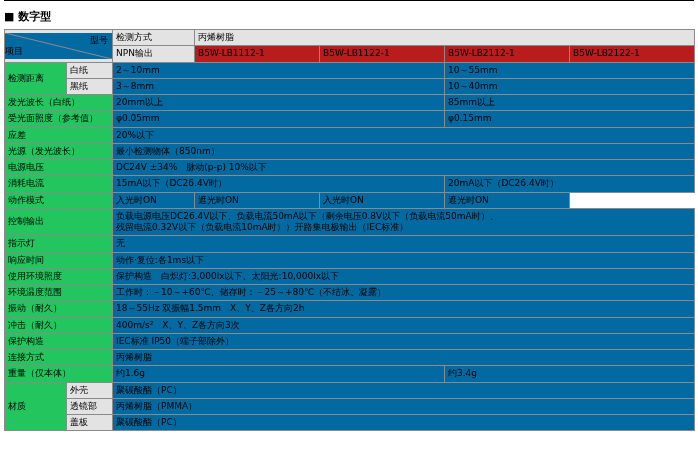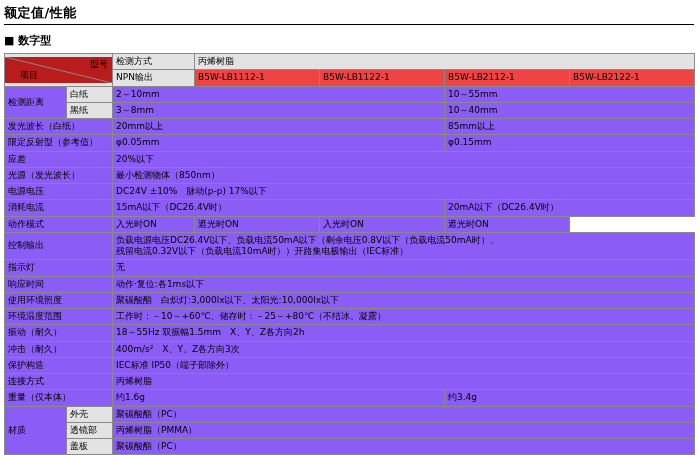--- a/index.html
+++ b/index.html
@@ -50,65 +50,64 @@
     padding: 2px 3px;
     vertical-align: middle;
     line-height: 1.25;
     text-align: left;
   }
   .hdr {
     background: #e3e3e3;
     text-align: center;
   }
   .lbl {
-    background: #8b5cf6;
+    background: #22c55e;
     text-align: left;
   }
   .lbl-c {
     background: #e3e3e3;
     text-align: center;
   }
   .val {
-    background: #8b5cf6;
+    background: #0369a1;
   }
   .model-head {
-    background: #ef4444;
+    background: #b91c1c;
     text-align: center;
     font-weight: bold;
   }
   .corner {
-    background: #b91c1c;
+    background: #0369a1;
     position: relative;
     padding: 0;
     height: 26px;
   }
   .corner .tl {
     position: absolute;
-    left: 15px;
+    left: 0;
     bottom: 2px;
     font-size: 9px;
   }
   .corner .tr {
     position: absolute;
     right: 4px;
     top: 2px;
     font-size: 9px;
   }
   .corner .diag {
     position: absolute;
     left: 0; top: 0;
     width: 100%; height: 100%;
   }
 </style>
 </head>
 <body>
 
 <div class="page">
 
-  <div class="title">额定值/性能</div>
   <hr class="title-rule">
   <div class="subtitle">■ 数字型</div>
 
   <table class="spec">
     <colgroup>
       <col style="width:62px">
       <col style="width:46px">
       <col style="width:82px">
       <col style="width:125px">
       <col style="width:125px">
@@ -151,38 +150,38 @@
         <td class="val" colspan="2">10～40mm</td>
       </tr>
 
       <tr>
         <td class="lbl" colspan="2">发光波长（白纸）</td>
         <td class="val" colspan="3">20mm以上</td>
         <td class="val" colspan="2">85mm以上</td>
       </tr>
 
       <tr>
-        <td class="lbl" colspan="2">限定反射型（参考值）</td>
+        <td class="lbl" colspan="2">受光面照度（参考值）</td>
         <td class="val" colspan="3">φ0.05mm</td>
         <td class="val" colspan="2">φ0.15mm</td>
       </tr>
 
       <tr>
         <td class="lbl" colspan="2">应差</td>
         <td class="val" colspan="5">20%以下</td>
       </tr>
 
       <tr>
         <td class="lbl" colspan="2">光源（发光波长）</td>
         <td class="val" colspan="5">最小检测物体（850nm）</td>
       </tr>
 
       <tr>
         <td class="lbl" colspan="2">电源电压</td>
-        <td class="val" colspan="5">DC24V ±10%　脉动(p-p) 17%以下</td>
+        <td class="val" colspan="5">DC24V ±34%　脉动(p-p) 10%以下</td>
       </tr>
 
       <tr>
         <td class="lbl" colspan="2">消耗电流</td>
         <td class="val" colspan="3">15mA以下（DC26.4V时）</td>
         <td class="val" colspan="2">20mA以下（DC26.4V时）</td>
       </tr>
 
       <tr>
         <td class="lbl" colspan="2">动作模式</td>
@@ -201,21 +200,21 @@
       <tr>
         <td class="lbl" colspan="2">指示灯</td>
         <td class="val" colspan="5">无</td>
       </tr>
       <tr>
         <td class="lbl" colspan="2">响应时间</td>
         <td class="val" colspan="5">动作·复位:各1ms以下</td>
       </tr>
       <tr>
         <td class="lbl" colspan="2">使用环境照度</td>
-        <td class="val" colspan="5">聚碳酸酯　白炽灯:3,000lx以下、太阳光:10,000lx以下</td>
+        <td class="val" colspan="5">保护构造　白炽灯:3,000lx以下、太阳光:10,000lx以下</td>
       </tr>
       <tr>
         <td class="lbl" colspan="2">环境温度范围</td>
         <td class="val" colspan="5">工作时：－10～+60℃、储存时：－25～+80℃（不结冰、凝露）</td>
       </tr>
       <tr>
         <td class="lbl" colspan="2">振动（耐久）</td>
         <td class="val" colspan="5">18～55Hz 双振幅1.5mm　X、Y、Z各方向2h</td>
       </tr>
       <tr>

